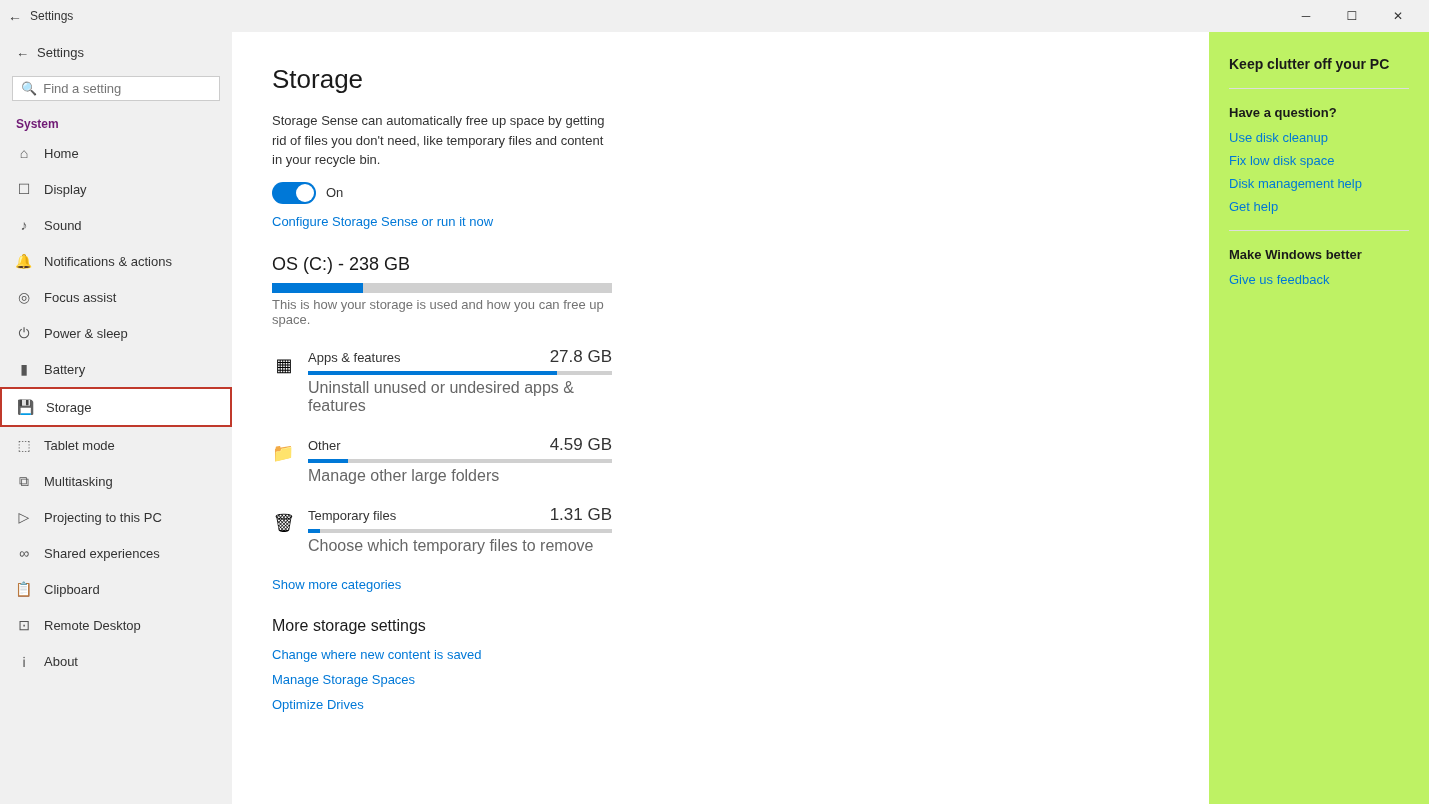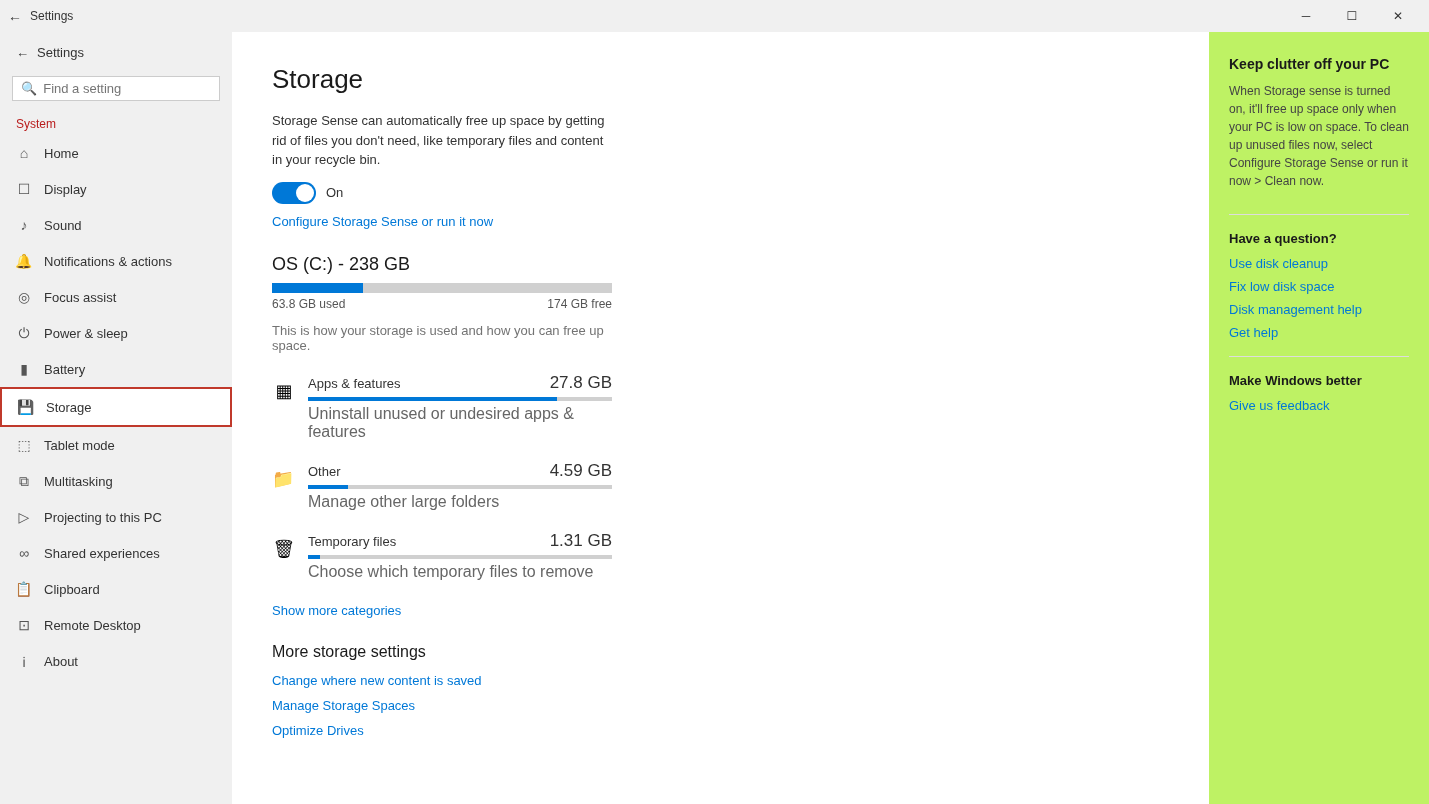--- a/index.html
+++ b/index.html
@@ -85,22 +85,22 @@
       border: none;
       outline: none;
       font-size: 13px;
       flex: 1;
       background: transparent;
       color: #333;
     }
     .sidebar-section-label {
       padding: 8px 15px 4px 16px;
       font-size: 12px;
-      font-weight: 400;
-      color: #b91c1c;
+      font-weight: 700;
+      color: #701a75;
     }
     .sidebar-item {
       display: flex;
       align-items: center;
       gap: 12px;
       padding: 10px 16px;
       cursor: pointer;
       font-size: 13px;
       color: #333;
       position: relative;
@@ -433,24 +433,20 @@
 
     <a class="link">Configure Storage Sense or run it now</a>
 
     <div class="section-divider"></div>
     <h2 class="drive-title">OS (C:) - 238 GB</h2>
 
     <div class="storage-bar-container">
       <div class="storage-bar-bg">
         <div class="storage-bar-used"></div>
       </div>
-    </div>
-    <div class="storage-labels">
-      <span>63.8 GB used</span>
-      <span>174 GB free</span>
     </div>
     <p class="storage-desc">This is how your storage is used and how you can free up space.</p>
 
     
     <div id="categories-container">
         <div class="storage-category">
           <div class="cat-icon" style="font-size: 18px;">▦</div>
           <div class="cat-details">
             <div class="cat-header">
               <span class="cat-name">Apps &amp; features</span>
@@ -497,21 +493,20 @@
       <div id="more-links-container">
           <a class="more-link">Change where new content is saved</a>
           <a class="more-link">Manage Storage Spaces</a>
           <a class="more-link">Optimize Drives</a>
         </div>
     </div>
   </div>
 
   <div class="right-panel">
     <div class="right-panel-title">Keep clutter off your PC</div>
-    <div class="right-panel-desc">When Storage sense is turned on, it'll free up space only when your PC is low on space. To clean up unused files now, select Configure Storage Sense or run it now &gt; Clean now.</div>
     <hr class="right-divider">
     <div class="right-panel-section">Have a question?</div>
     <div id="question-links-container">
         <a class="right-panel-link">Use disk cleanup</a>
         <a class="right-panel-link">Fix low disk space</a>
         <a class="right-panel-link">Disk management help</a>
         <a class="right-panel-link">Get help</a>
       </div>
     <hr class="right-divider">
     <div class="right-panel-section">Make Windows better</div>

